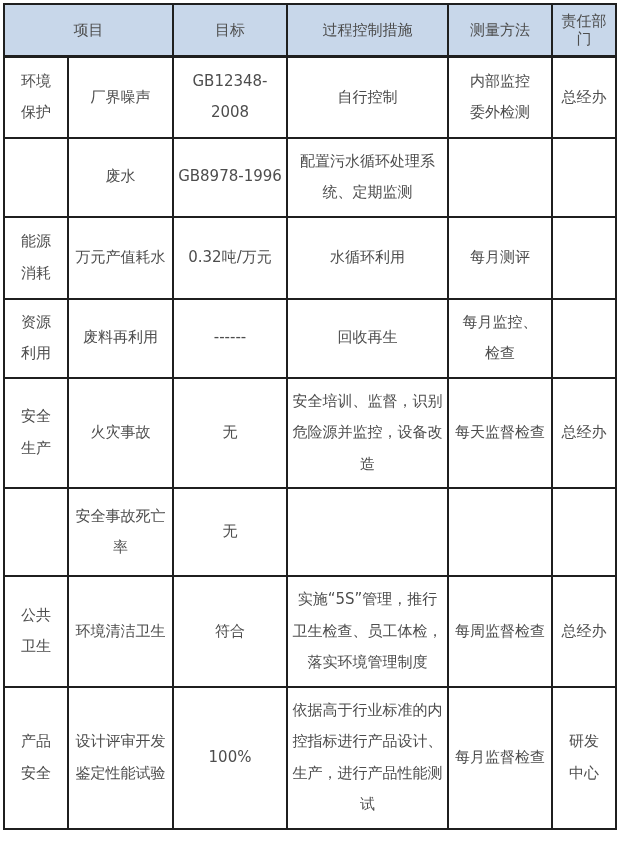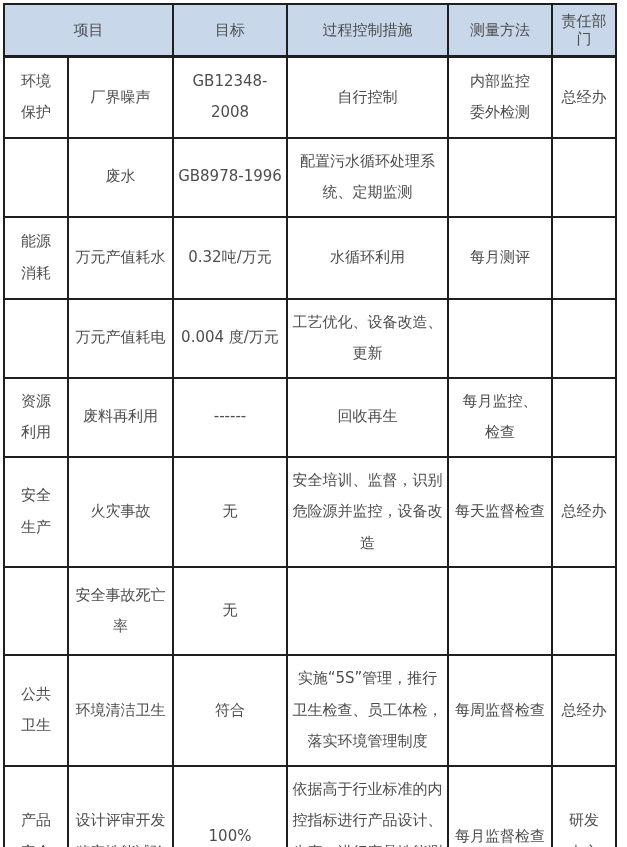--- a/index.html
+++ b/index.html
@@ -102,29 +102,20 @@
       </tr>
       <tr class="r3">
         <td>能源
 消耗</td>
         <td>万元产值耗水</td>
         <td>0.32吨/万元</td>
         <td class="process">水循环利用</td>
         <td>每月测评</td>
         <td></td>
       </tr>
-      <tr class="r4">
-        <td></td>
-        <td>万元产值耗电</td>
-        <td>0.004 度/万元</td>
-        <td class="process">工艺优化、设备改造、
-更新</td>
-        <td></td>
-        <td></td>
-      </tr>
       <tr class="r5">
         <td>资源
 利用</td>
         <td>废料再利用</td>
         <td>------</td>
         <td class="process">回收再生</td>
         <td>每月监控、
 检查</td>
         <td></td>
       </tr>

